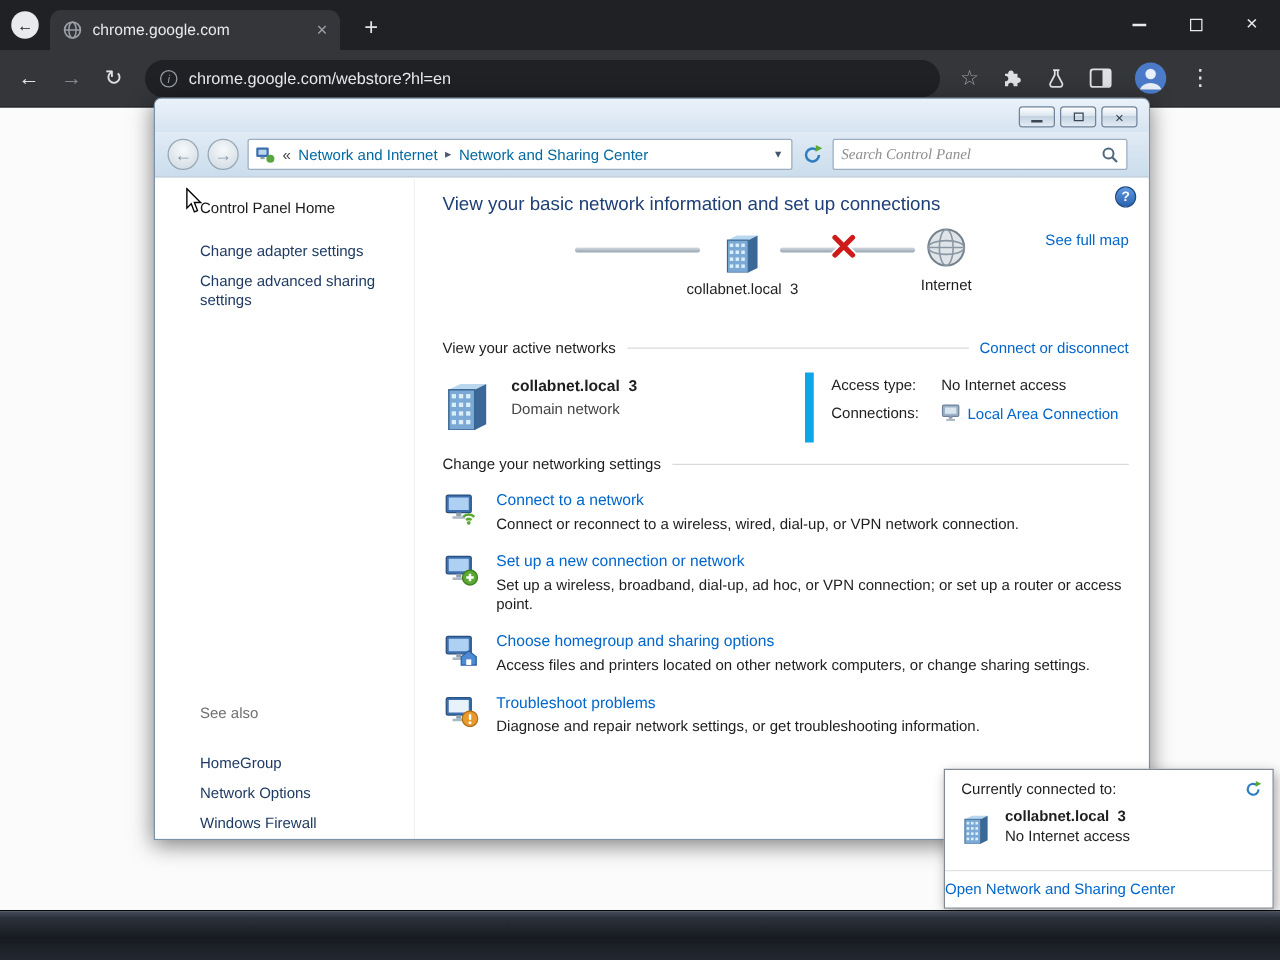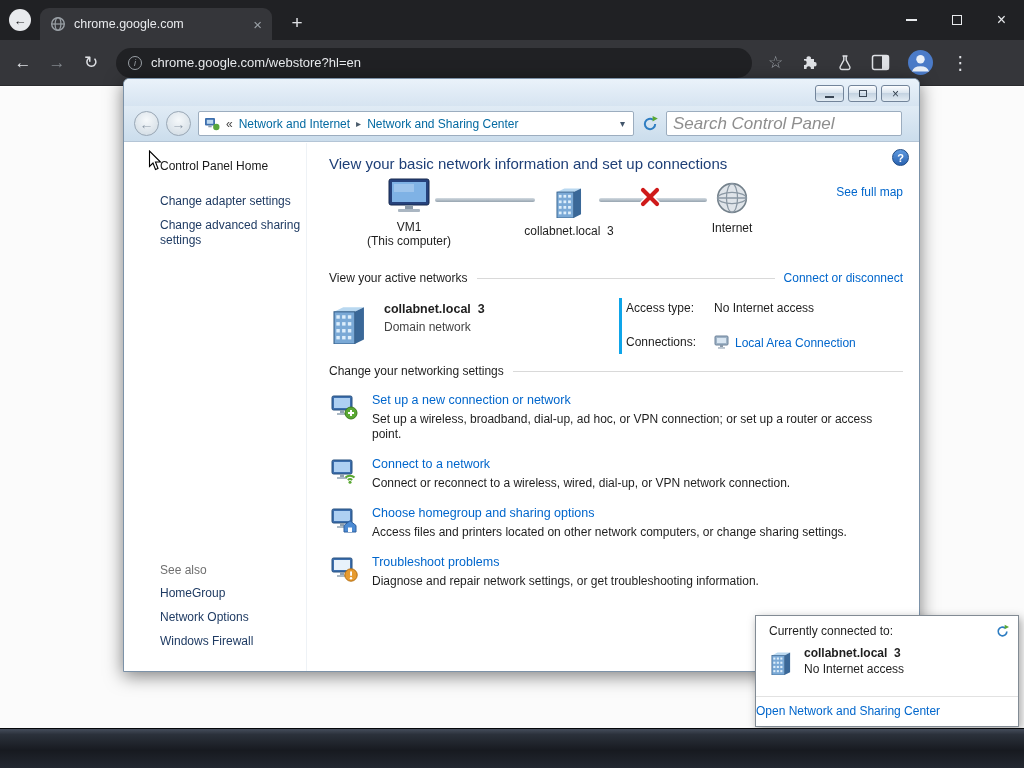--- a/index.html
+++ b/index.html
@@ -36,28 +36,28 @@
   .cap-btn{width:29px;height:17px;border:1px solid #72849a;border-radius:3px;background:linear-gradient(#fdfeff,#dbe5ef 45%,#c2d1e0 46%,#e3ecf4);display:flex;align-items:center;justify-content:center;color:#33404e;font-size:12px;line-height:1}
   .cap-max-box{display:block;width:8px;height:7px;border:1.5px solid #3a4655}
   .cpl-toolbar{height:36px;background:linear-gradient(#e0ebf5,#cbddec);border-bottom:1px solid #b4c5d6;display:flex;align-items:center;padding:0 10px;gap:7px}
   .nav-circle{width:25px;height:25px;border-radius:50%;background:radial-gradient(circle at 50% 35%,#f6f9fb,#cdd8e1);border:1px solid #99a7b5;color:#8d9aa8;display:flex;align-items:center;justify-content:center;font-size:14px}
   .addr{width:436px;height:25px;background:#fff;border:1px solid #9cadbf;border-radius:2px;display:flex;align-items:center;padding:0 5px;gap:6px;font-size:12px;color:#222}
   .crumb-prefix{color:#444}
   .crumb{color:#0369a1}
   .crumb-sep{color:#4b5b6b;font-size:10px}
   .addr-drop{margin-left:auto;color:#42566b;font-size:10px;padding:0 3px}
   .searchbox{width:236px;height:25px;background:#fff;border:1px solid #9cadbf;border-radius:2px;display:flex;align-items:center;padding:0 6px;gap:6px}
-  .searchbox input{flex:1;border:none;outline:none;background:transparent;font-size:17px;font-family:Liberation Sans, sans-serif;color:#333}
+  .searchbox input{flex:1;border:none;outline:none;background:transparent;font-size:12px;font-family:Liberation Serif, serif;color:#333}
   .searchbox input::placeholder{color:#8e8e8e;font-style:italic}
   .cpl-body{position:absolute;left:0;top:64px;right:0;bottom:0;background:#fff;display:flex}
-  .cpl-side{width:183px;position:relative;padding:16px 10px 12px 36px;font-size:12px;border-right:1px solid #eef2f6}
+  .cpl-side{width:208px;position:relative;padding:16px 10px 12px 36px;font-size:12px;border-right:1px solid #eef2f6}
   .side-home{color:#1a1a1a;margin-bottom:21px}
   .side-link{color:#1f3b63;margin-bottom:9px;width:152px;line-height:15px}
   .side-see{position:absolute;left:36px;top:420px}
-  .side-see-label{color:#6f6f6f;margin-bottom:9px}
+  .side-see-label{color:#6f6f6f;margin-bottom:26px}
   .cpl-main{flex:1;position:relative;padding:12px 16px 0 22px}
   .help-btn{position:absolute;top:6px;right:10px;width:17px;height:17px;border-radius:50%;background:linear-gradient(#5e9ae0,#2a62b0);color:#fff;font-size:11px;font-weight:bold;display:flex;align-items:center;justify-content:center;border:1px solid #1d4a85}
   .m-title{color:#1e3f77;font-size:15px;line-height:18px;padding-right:34px}
   .map{position:relative;height:84px;margin-top:4px}
   .map-node{position:absolute;text-align:center;font-size:12px;color:#1e1e1e}
   .map-node .lbl{margin-top:3px;line-height:14px}
   .mn-computer{left:35px;top:0;width:90px}
   .mn-network{left:170px;top:4px;width:140px}
   .mn-internet{left:363px;top:4px;width:80px}
   .map-line{position:absolute;height:4px;background:linear-gradient(#d3dbe2,#96a4b0);border-radius:2px;top:21px}
@@ -65,21 +65,21 @@
   .line2{left:270px;width:108px}
   .map-x{position:absolute;left:310px;top:9px}
   .see-map{position:absolute;right:0;top:8px;font-size:12px;color:#0066cc}
   .sec{display:flex;align-items:center;gap:9px;margin-top:10px;font-size:12px;color:#1e1e1e}
   .sec .rule{flex:1;height:1px;background:#d9d9d9}
   .sec-link{color:#0066cc}
   .act-row{display:flex;margin-top:13px;min-height:56px}
   .act-left{display:flex;gap:15px;width:290px}
   .act-name{font-size:12.5px;font-weight:bold;color:#1e1e1e;margin-top:4px}
   .act-type{font-size:12px;color:#444;margin-top:4px}
-  .act-right{border-left:3px solid #0ea5e9;padding-left:4px;flex:1;display:grid;grid-template-columns:88px 1fr;row-gap:20px;align-content:start;font-size:12px;color:#1e1e1e;padding-top:3px}
+  .act-right{border-left:7px solid #0ea5e9;padding-left:14px;flex:1;display:grid;grid-template-columns:88px 1fr;row-gap:8px;align-content:start;font-size:12px;color:#1e1e1e;padding-top:3px}
   .lan{display:flex;align-items:flex-end;gap:5px}
   .lan a, .link{color:#0066cc;text-decoration:none}
   .set-item{display:flex;gap:13px;margin-top:15px}
   .set-icon{width:30px;display:flex;justify-content:center;align-items:flex-start}
   .set-text{width:505px}
   .set-title{font-size:12.5px;color:#0066cc;margin-bottom:5px}
   .set-desc{font-size:12px;color:#1e1e1e;line-height:15px}
 
   
   .flyout{position:absolute;left:755px;top:615px;width:264px;height:112px;background:#fff;border:1px solid #828b94;box-shadow:2px 3px 9px rgba(0,0,0,.35)}
@@ -208,31 +208,20 @@
           <div class="side-link">Network Options</div>
           <div class="side-link">Windows Firewall</div>
         </div>
       </div>
 
       <div class="cpl-main">
         <div class="help-btn">?</div>
         <div class="m-title">View your basic network information and set up connections</div>
 
         <div class="map">
-          <div class="map-node mn-computer">
-            <svg width="46" height="37" viewBox="0 0 46 37">
-              <rect x="3" y="2" width="40" height="26" rx="2" fill="#26427c" stroke="#17294e"></rect>
-              <rect x="6" y="5" width="34" height="20" fill="#7fb2e5"></rect>
-              <rect x="8" y="7" width="20" height="8" fill="#a9ccef" opacity="0.7"></rect>
-              <rect x="19" y="28" width="8" height="4" fill="#8b99a8"></rect>
-              <rect x="12" y="32" width="22" height="3" rx="1" fill="#aab6c2"></rect>
-            </svg>
-            <div class="lbl"><span>VM1</span><br>
-            <span>(This computer)</span></div>
-          </div>
           <div class="map-line line1"></div>
           <div class="map-node mn-network">
             <svg width="32" height="37" viewBox="0 0 34 40">
               <polygon points="4,12 12,8 30,8 22,12" fill="#b9d8f0"></polygon>
               <polygon points="22,12 30,8 30,36 22,40" fill="#3a6898"></polygon>
               <rect x="4" y="12" width="18" height="28" fill="#7aa9d6" stroke="#39648f"></rect>
               <g fill="#ddeefb">
                 <rect x="6" y="15" width="3" height="3"></rect>
                   <rect x="11" y="15" width="3" height="3"></rect>
                   <rect x="16" y="15" width="3" height="3"></rect>
@@ -321,47 +310,47 @@
           <span class="rule"></span>
         </div>
 
         <div class="set-item">
           <div class="set-icon">
             <svg width="27" height="27" viewBox="0 0 27 27">
               <rect x="1" y="3" width="20" height="14" rx="1.5" fill="#3d6fae" stroke="#27507f"></rect>
               <rect x="3" y="5" width="16" height="10" fill="#aed0f2"></rect>
               <rect x="9" y="17" width="4" height="3" fill="#8fa0b0"></rect>
               <rect x="6" y="20" width="10" height="2" fill="#aab8c4"></rect>
-              <circle cx="20" cy="20" r="6" fill="#5aa832" stroke="#3c7d1f"></circle>
-              <path d="M20 17v6M17 20h6" stroke="#fff" stroke-width="2"></path>
+              <g stroke="#5aa832" fill="none" stroke-width="2">
+                <path d="M14.5 20.5a6.5 6.5 0 0 1 9 0"></path>
+                <path d="M16.8 23a3.4 3.4 0 0 1 4.4 0"></path>
+              </g>
+              <circle cx="19" cy="25.2" r="1.5" fill="#5aa832"></circle>
             </svg>
           </div>
           <div class="set-text">
-            <div class="set-title">Set up a new connection or network</div>
-            <div class="set-desc">Set up a wireless, broadband, dial-up, ad hoc, or VPN connection; or set up a router or access point.</div>
+            <div class="set-title">Connect to a network</div>
+            <div class="set-desc">Connect or reconnect to a wireless, wired, dial-up, or VPN network connection.</div>
           </div>
         </div>
 
         <div class="set-item">
           <div class="set-icon">
             <svg width="27" height="27" viewBox="0 0 27 27">
               <rect x="1" y="3" width="20" height="14" rx="1.5" fill="#3d6fae" stroke="#27507f"></rect>
               <rect x="3" y="5" width="16" height="10" fill="#aed0f2"></rect>
               <rect x="9" y="17" width="4" height="3" fill="#8fa0b0"></rect>
               <rect x="6" y="20" width="10" height="2" fill="#aab8c4"></rect>
-              <g stroke="#5aa832" fill="none" stroke-width="2">
-                <path d="M14.5 20.5a6.5 6.5 0 0 1 9 0"></path>
-                <path d="M16.8 23a3.4 3.4 0 0 1 4.4 0"></path>
-              </g>
-              <circle cx="19" cy="25.2" r="1.5" fill="#5aa832"></circle>
+              <circle cx="20" cy="20" r="6" fill="#5aa832" stroke="#3c7d1f"></circle>
+              <path d="M20 17v6M17 20h6" stroke="#fff" stroke-width="2"></path>
             </svg>
           </div>
           <div class="set-text">
-            <div class="set-title">Connect to a network</div>
-            <div class="set-desc">Connect or reconnect to a wireless, wired, dial-up, or VPN network connection.</div>
+            <div class="set-title">Set up a new connection or network</div>
+            <div class="set-desc">Set up a wireless, broadband, dial-up, ad hoc, or VPN connection; or set up a router or access point.</div>
           </div>
         </div>
 
         <div class="set-item">
           <div class="set-icon">
             <svg width="27" height="27" viewBox="0 0 27 27">
               <rect x="1" y="3" width="20" height="14" rx="1.5" fill="#3d6fae" stroke="#27507f"></rect>
               <rect x="3" y="5" width="16" height="10" fill="#aed0f2"></rect>
               <rect x="9" y="17" width="4" height="3" fill="#8fa0b0"></rect>
               <rect x="6" y="20" width="10" height="2" fill="#aab8c4"></rect>

